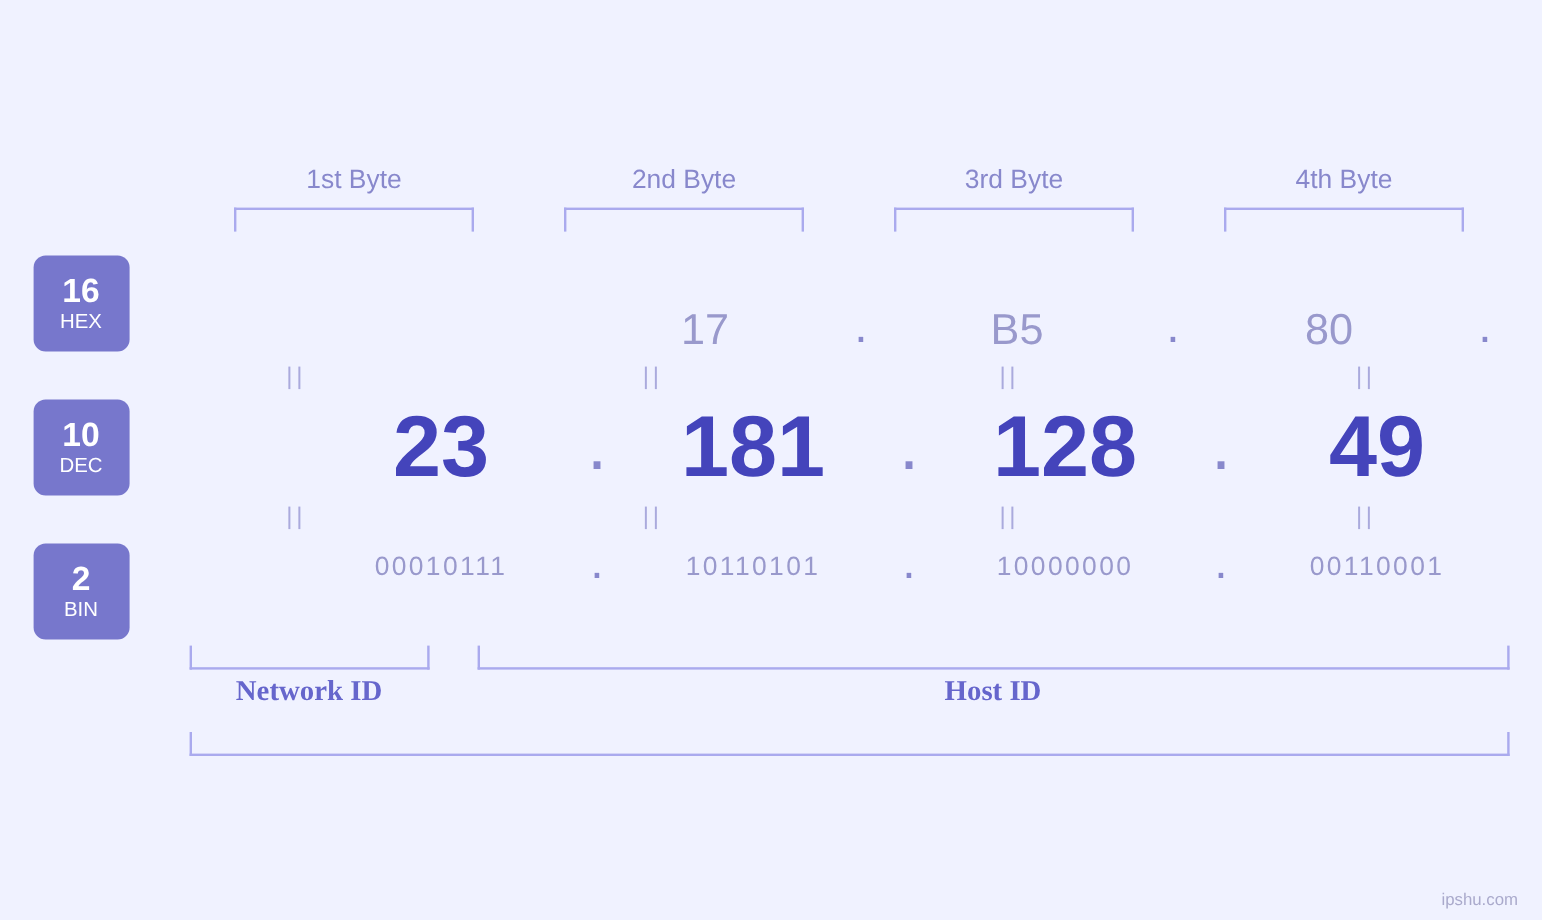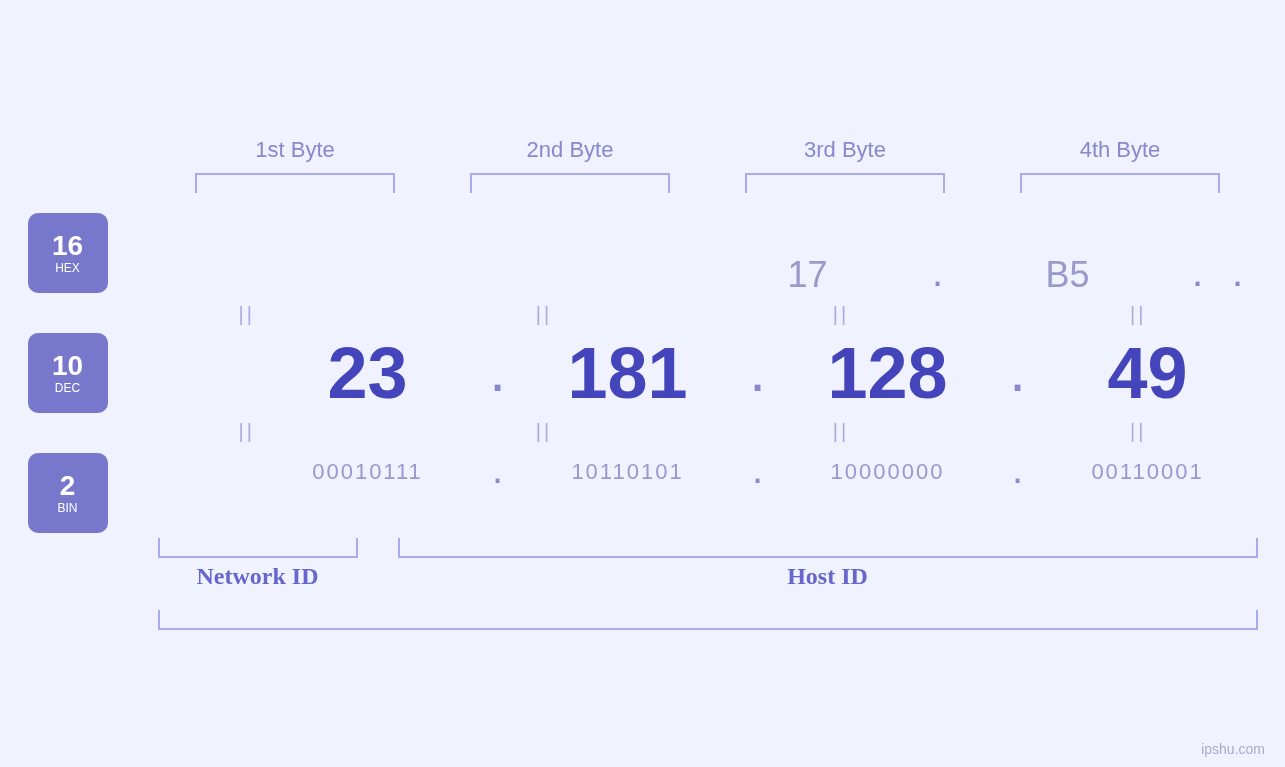--- a/index.html
+++ b/index.html
@@ -84,21 +84,21 @@
       color: white;
     }
 
     .badge-number {
       font-size: 28px;
       font-weight: bold;
       line-height: 1.1;
     }
 
     .badge-label {
-      font-size: 12px;
+      font-size: 17px;
       font-weight: 400;
     }
 
     
     .values-grid {
       display: flex;
       flex-direction: column;
       flex: 1;
     }
 
@@ -290,20 +290,21 @@
       </div>
     </div>
 
     <div class="values-grid">
 
       <div class="values-row">
         <div class="value-cell hex-value">17</div>
         <div class="dot-cell">.</div>
         <div class="value-cell hex-value">B5</div>
         <div class="dot-cell">.</div>
+        <div class="value-cell hex-value">80</div>
         <div class="dot-cell">.</div>
       </div>
 
       <div class="equals-row">
         <div class="equals-cell">||</div>
         <div class="dot-placeholder"></div>
         <div class="equals-cell">||</div>
         <div class="dot-placeholder"></div>
         <div class="equals-cell">||</div>
         <div class="dot-placeholder"></div>

